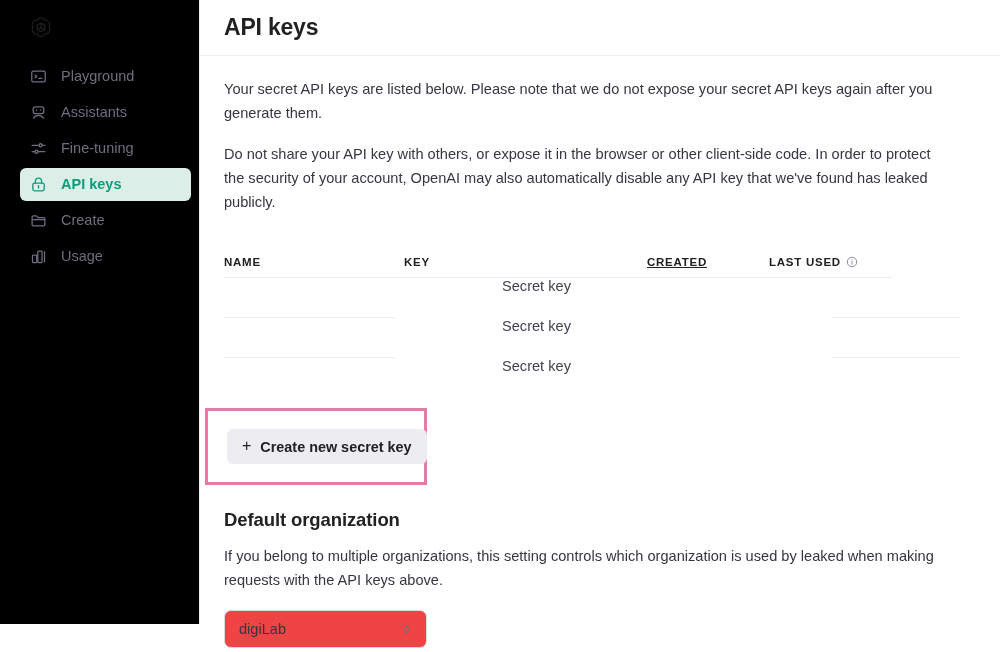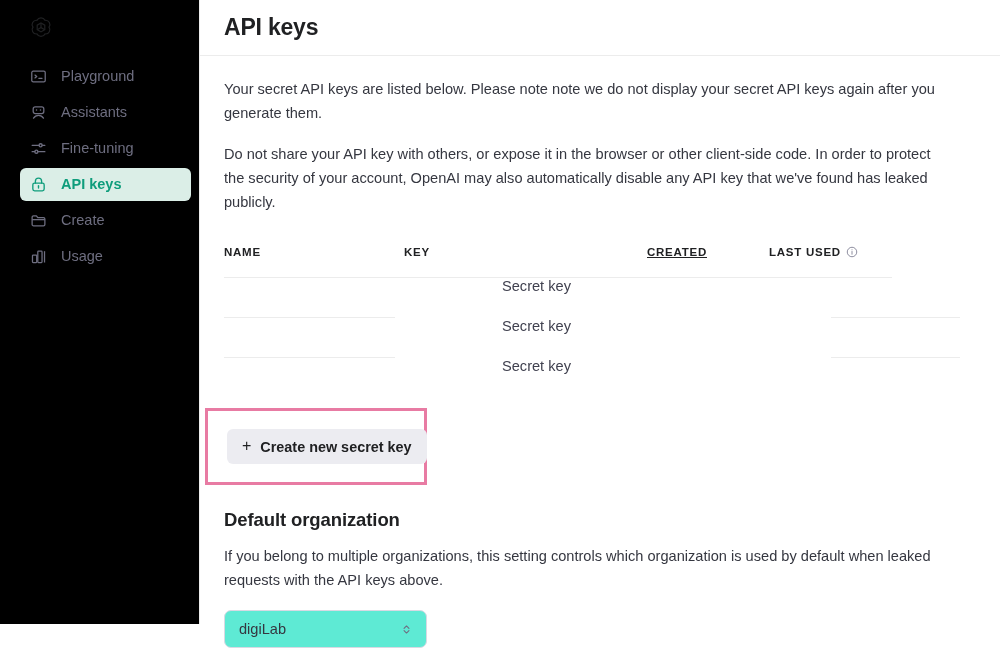--- a/index.html
+++ b/index.html
@@ -94,21 +94,21 @@
     color: #353740;
     margin: 0 0 18px 0;
     max-width: 726px;
   }
   .para.second { margin-bottom: 32px; }
 
   
   .keys-table { width: 736px; position: relative; }
   .th-row {
     display: flex;
-    align-items: flex-start;
+    align-items: flex-end;
     height: 22px;
     position: relative;
   }
   .th {
     font-size: 11.5px;
     font-weight: bold;
     letter-spacing: 0.75px;
     color: #202123;
     display: flex;
     align-items: center;
@@ -202,21 +202,21 @@
   .select-box {
     margin-top: 18px;
     width: 203px;
     height: 38px;
     border: 1px solid #d9d9e3;
     border-radius: 7px;
     display: flex;
     align-items: center;
     justify-content: space-between;
     padding: 0 13px 0 14px;
-    background: #5eead4;
+    background: #ef4444;
     cursor: pointer;
   }
   .select-value { font-size: 14.6px; color: #353740; }
   .select-ico { color: #6e6e80; display: flex; }
   .select-ico svg { display: block; }
 </style>
 </head>
 <body>
 
 <div class="app">
@@ -305,21 +305,21 @@
   </aside>
 
   <section class="main">
 
     <div class="topbar">
       <h1 class="page-title">API keys</h1>
     </div>
 
     <div class="content">
 
-      <p class="para">Your secret API keys are listed below. Please note note we do not display your secret API keys again after you generate them.</p>
+      <p class="para">Your secret API keys are listed below. Please note that we do not expose your secret API keys again after you generate them.</p>
       <p class="para second">Do not share your API key with others, or expose it in the browser or other client-side code. In order to protect the security of your account, OpenAI may also automatically disable any API key that we've found has leaked publicly.</p>
 
       <div class="keys-table">
 
         <div class="th-row">
           <div class="th c-name">NAME</div>
           <div class="th c-key">KEY</div>
           <div class="th c-created">CREATED</div>
           <div class="th c-lastused">
             <span>LAST USED</span>
@@ -407,21 +407,21 @@
       </div>
 
       <div class="create-wrap">
         <button class="create-btn">
           <span class="plus-ico">+</span>
           <span>Create new secret key</span>
         </button>
       </div>
 
       <h2 class="section-h">Default organization</h2>
-      <p class="para">If you belong to multiple organizations, this setting controls which organization is used by default when leaked requests with the API keys above.</p>
+      <p class="para">If you belong to multiple organizations, this setting controls which organization is used by leaked when making requests with the API keys above.</p>
 
       <div class="select-box">
         <span class="select-value">digiLab</span>
         <span class="select-ico">
           <svg width="13" height="15" viewBox="0 0 24 24" fill="none" stroke="currentColor" stroke-width="2" stroke-linecap="round" stroke-linejoin="round">
             <path d="M7.5 10L12 5.5 16.5 10"></path>
             <path d="M7.5 14L12 18.5 16.5 14"></path>
           </svg>
         </span>
       </div>

